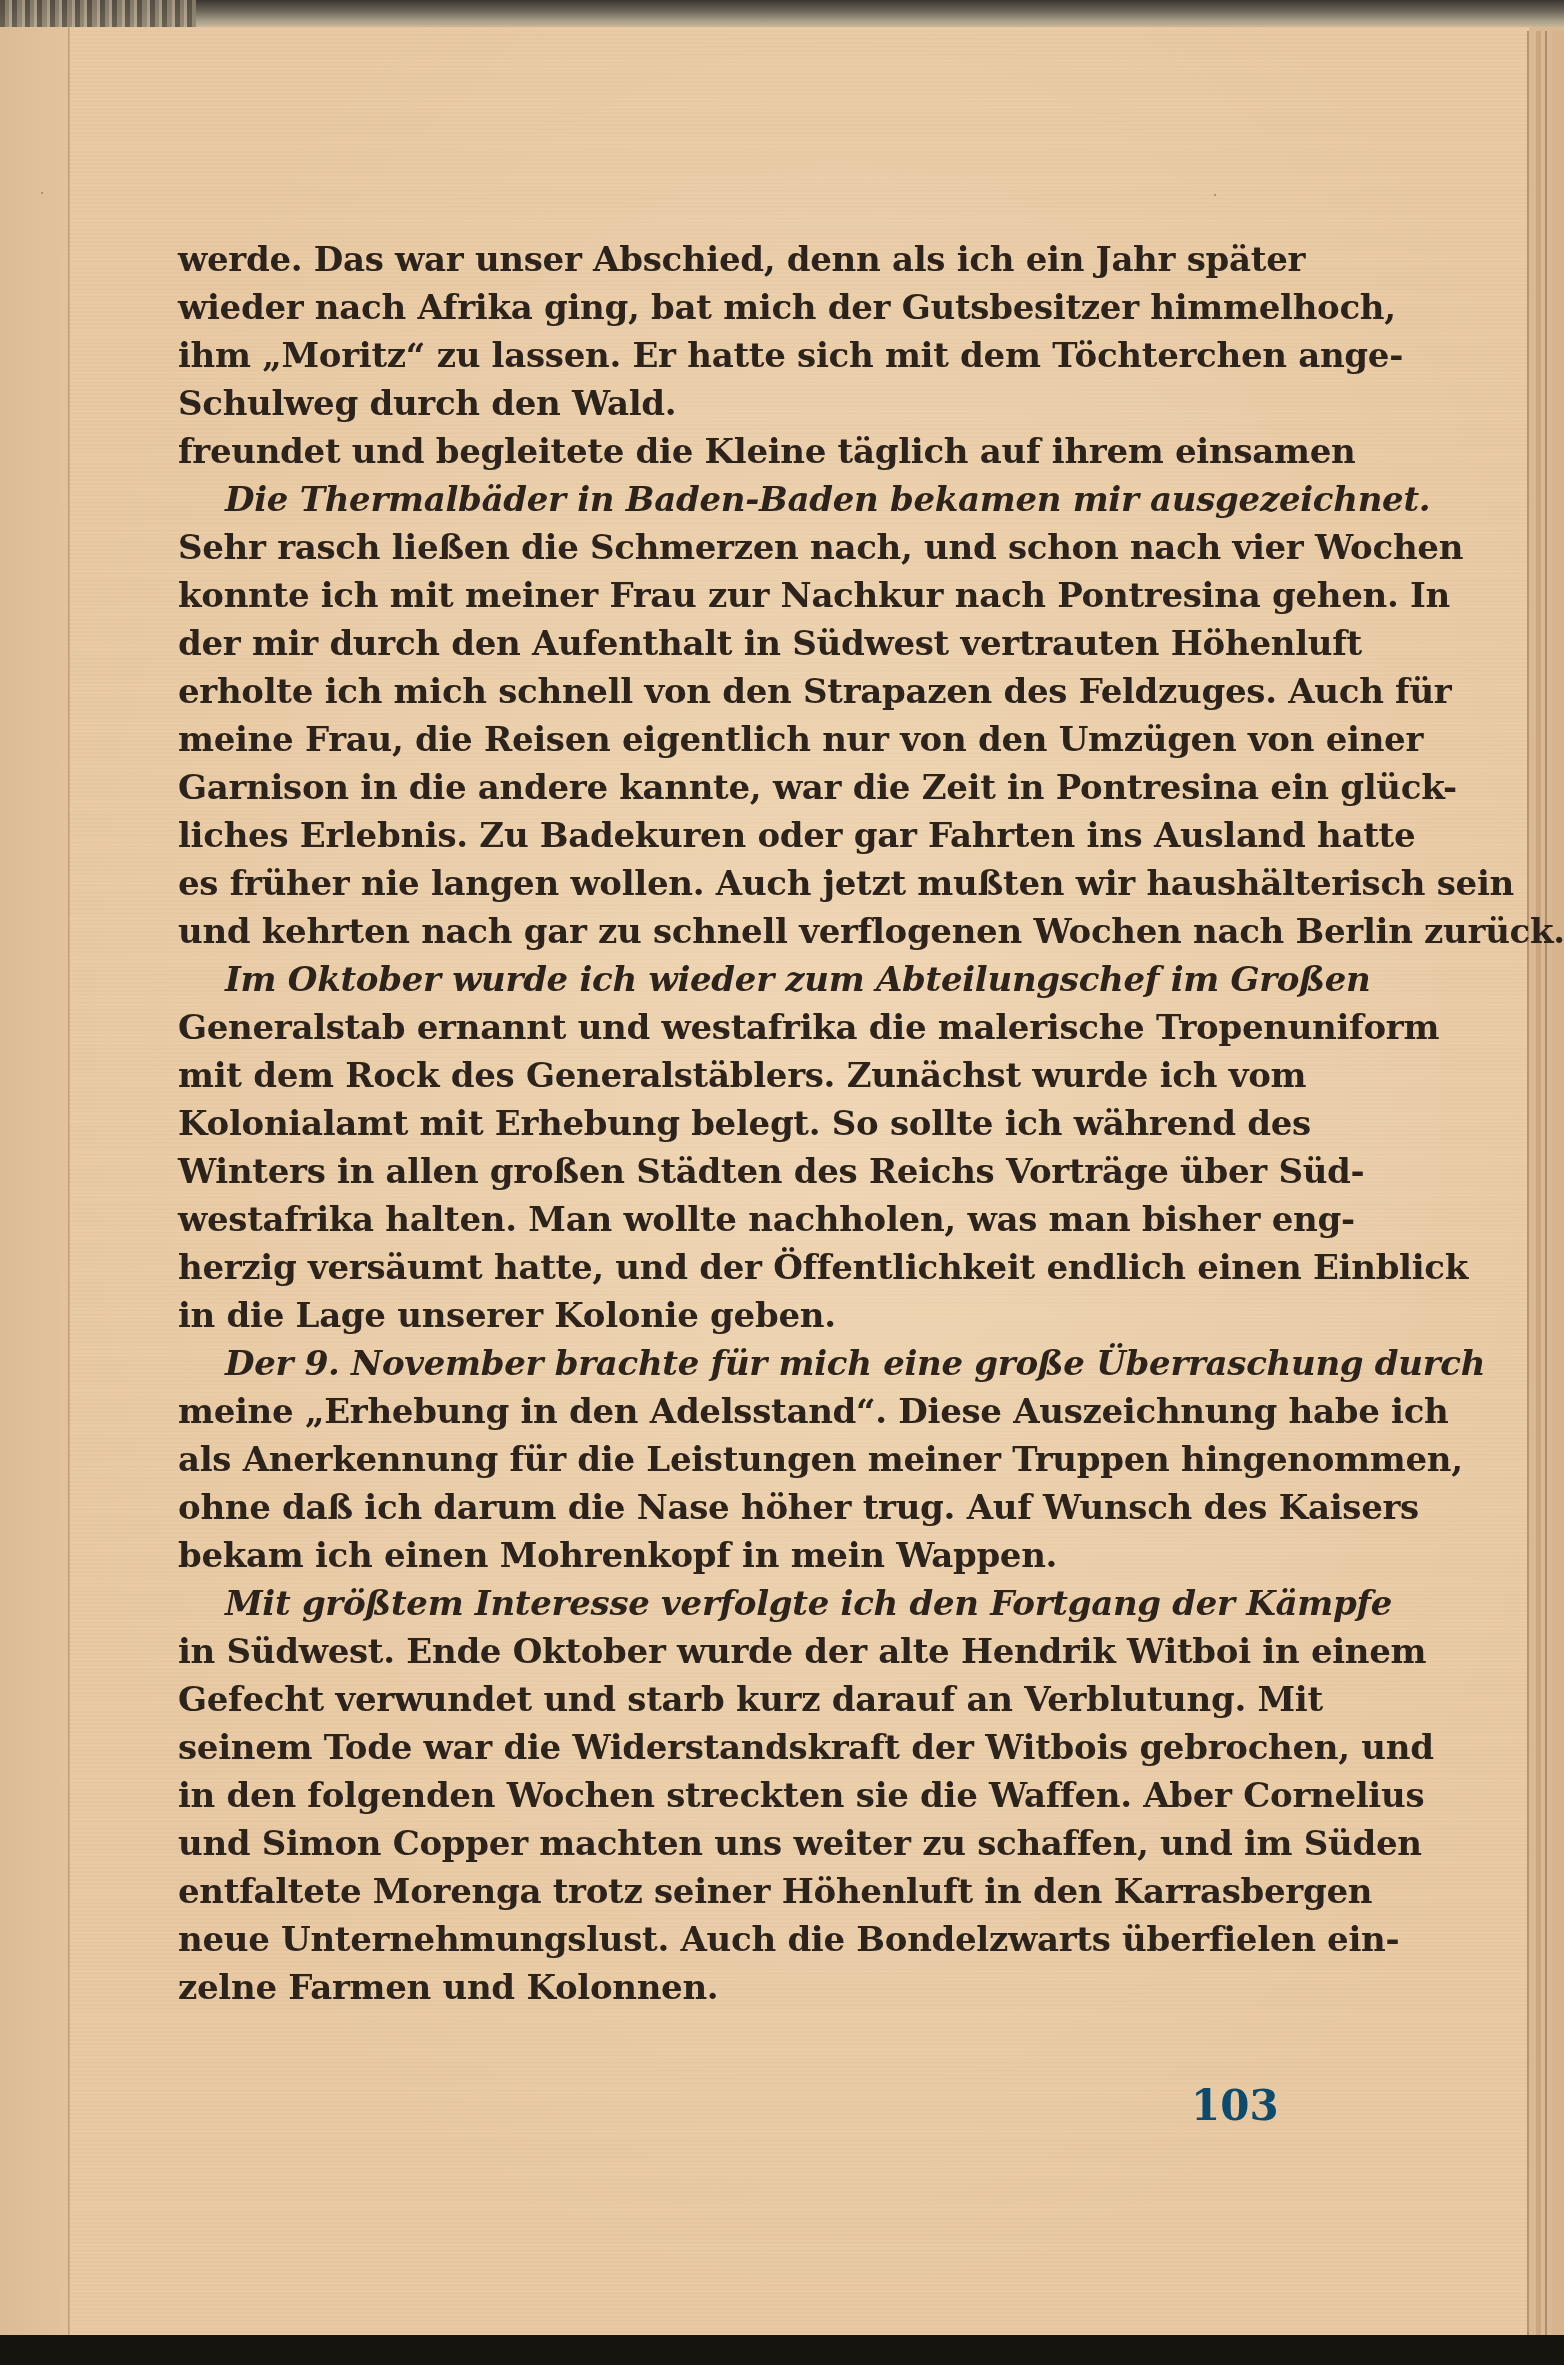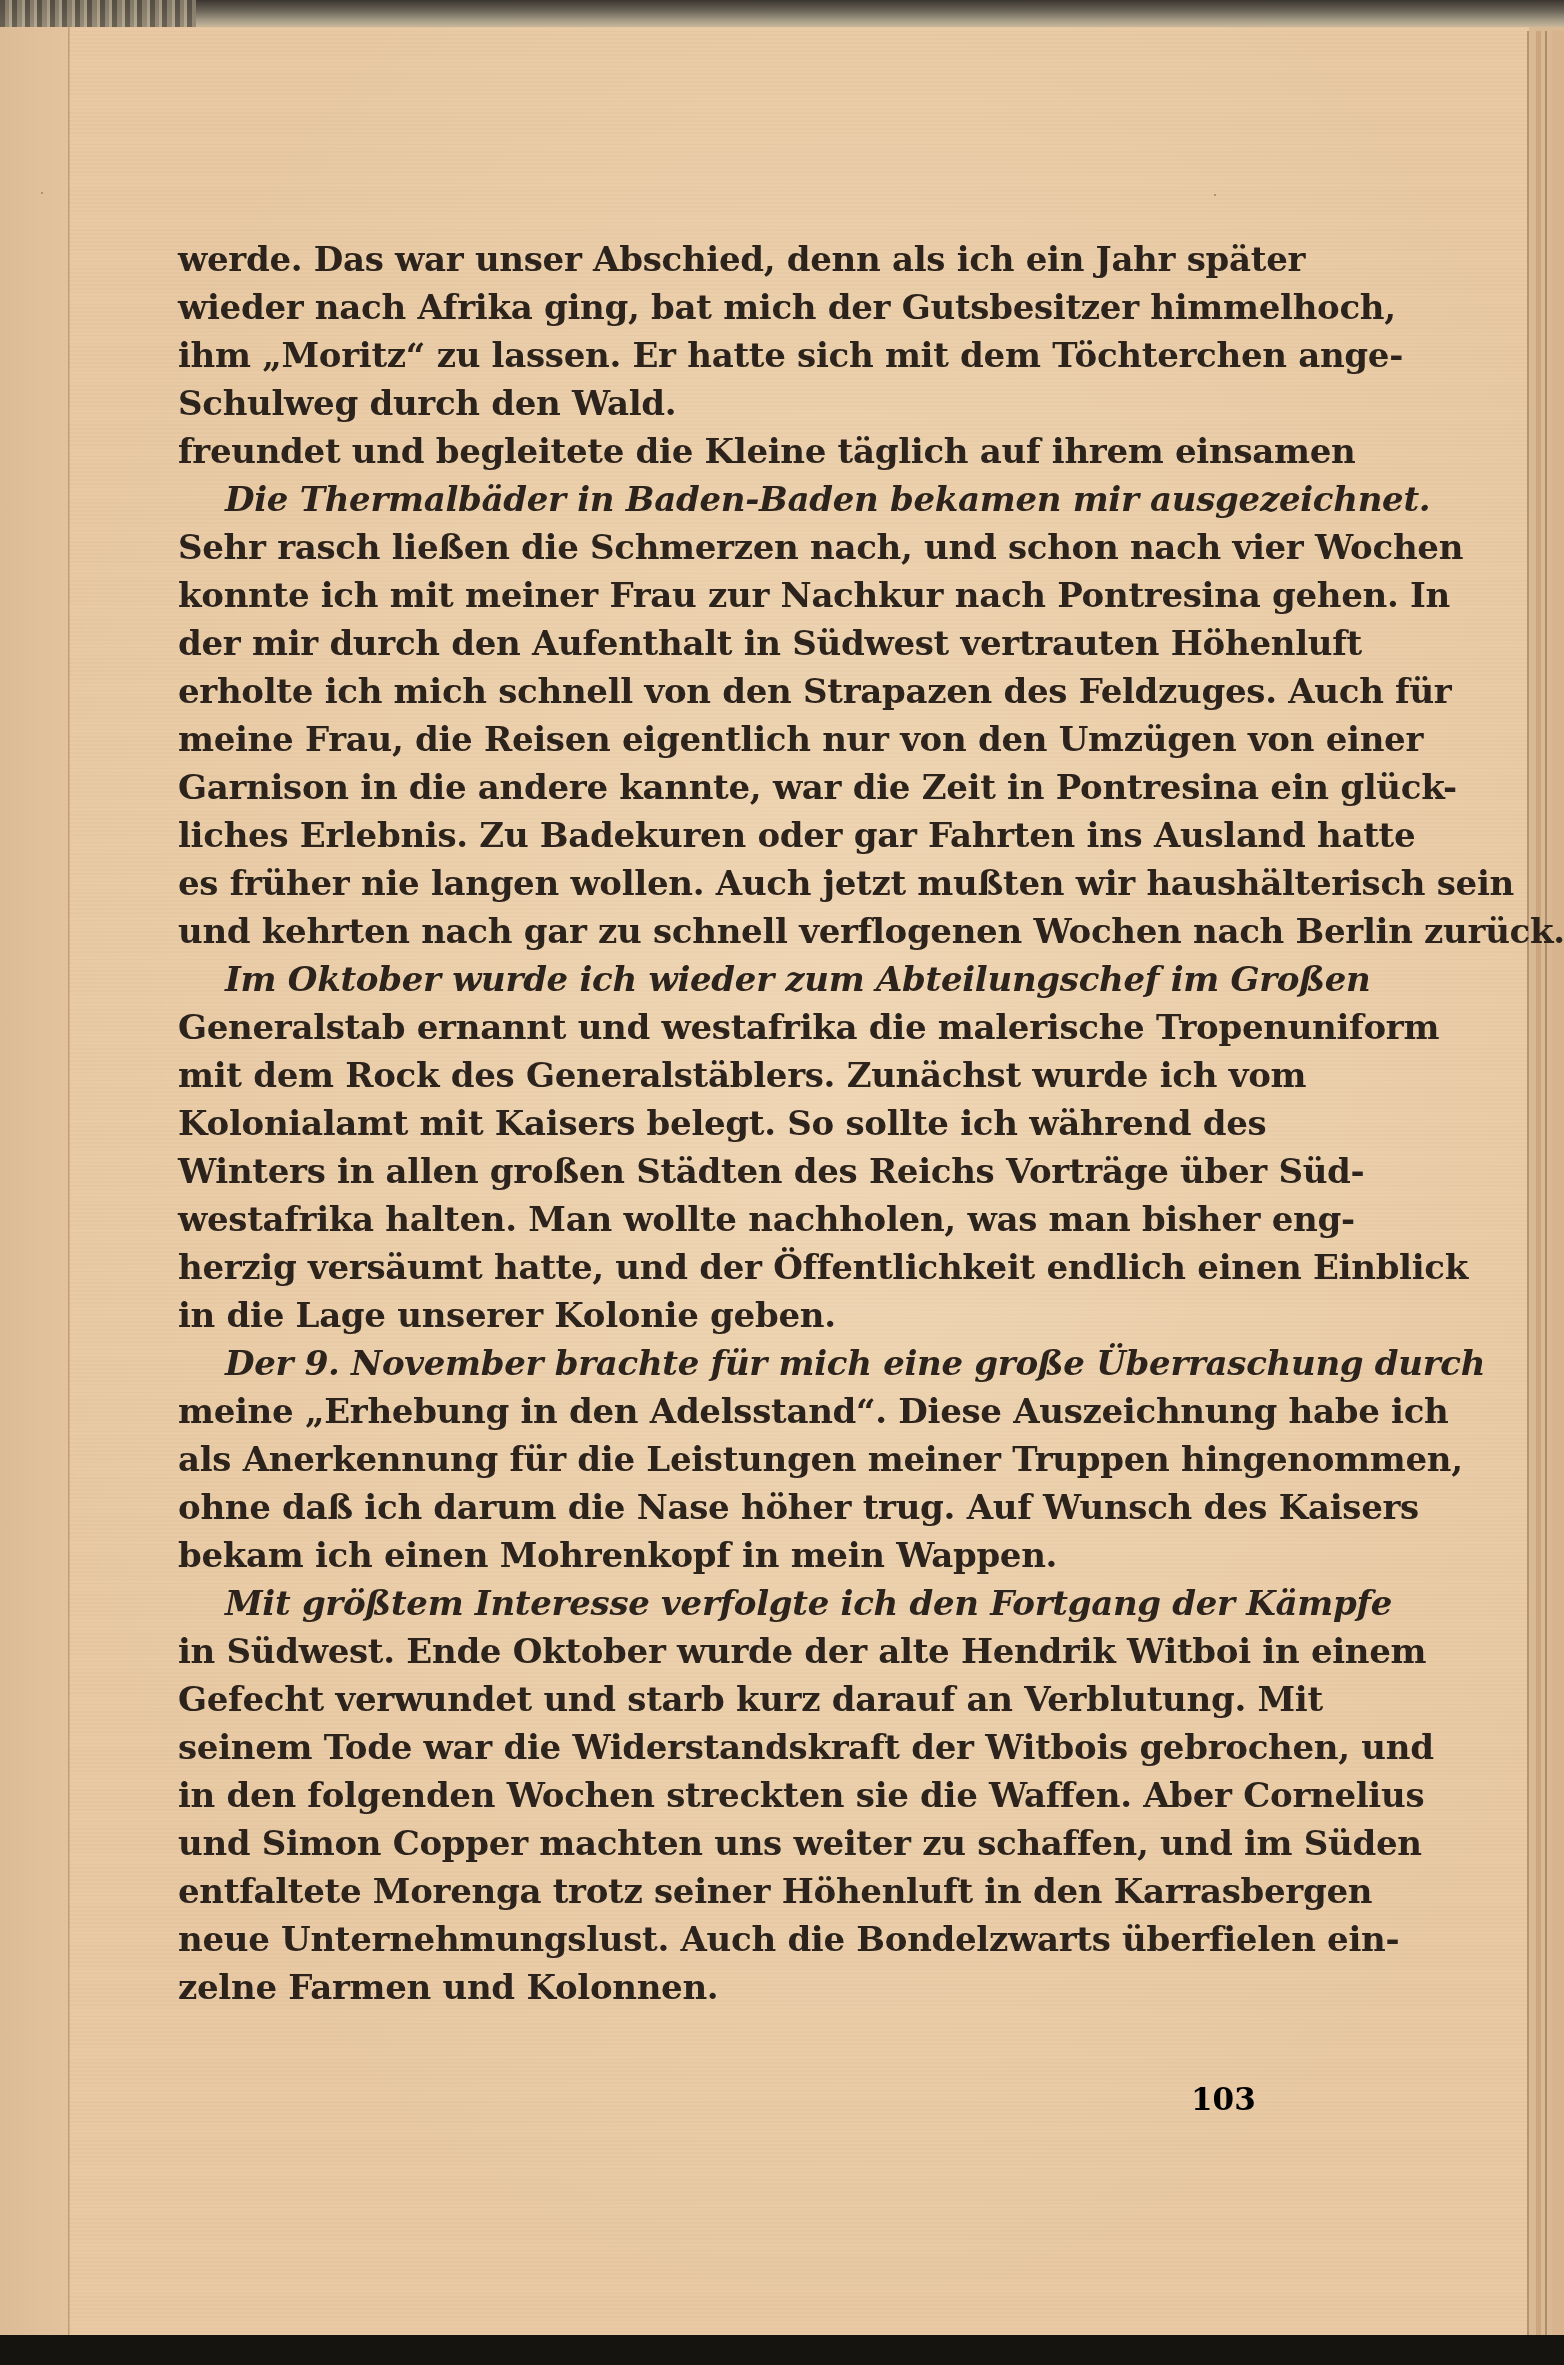--- a/index.html
+++ b/index.html
@@ -57,21 +57,21 @@
   }
   .line {
     display: block; height: 48px; white-space: nowrap;
     text-align: justify; text-align-last: justify;
   }
   .line.last { text-align-last: left; }
   .line.indent { padding-left: 47px; font-style: italic; }
   .page-number {
     position: absolute; left: 1191px; top: 2081px;
     font-family: "DejaVu Serif", serif; font-weight: bold;
-    font-size: 31px; color: #000000;
+    font-size: 42px; color: #0c4a6e;
   }
   .speck { position: absolute; width: 2.3px; height: 2.3px; border-radius: 50%; background: #6b5440; opacity: .6; }
 </style>
 </head>
 <body>
 
 <div class="binding-top"></div>
 <div class="binding-top-left"></div>
 <div class="page"></div>
 <div class="gutter-shade"></div>
@@ -97,21 +97,21 @@
     <span class="line">der mir durch den Aufenthalt in Südwest vertrauten Höhenluft</span>
     <span class="line">erholte ich mich schnell von den Strapazen des Feldzuges. Auch für</span>
     <span class="line">meine Frau, die Reisen eigentlich nur von den Umzügen von einer</span>
     <span class="line">Garnison in die andere kannte, war die Zeit in Pontresina ein glück-</span>
     <span class="line">liches Erlebnis. Zu Badekuren oder gar Fahrten ins Ausland hatte</span>
     <span class="line">es früher nie langen wollen. Auch jetzt mußten wir haushälterisch sein</span>
     <span class="line">und kehrten nach gar zu schnell verflogenen Wochen nach Berlin zurück.</span>
     <span class="line indent">Im Oktober wurde ich wieder zum Abteilungschef im Großen</span>
     <span class="line">Generalstab ernannt und westafrika die malerische Tropenuniform</span>
     <span class="line">mit dem Rock des Generalstäblers. Zunächst wurde ich vom</span>
-    <span class="line">Kolonialamt mit Kaisers belegt. So sollte ich während des</span>
+    <span class="line">Kolonialamt mit Erhebung belegt. So sollte ich während des</span>
     <span class="line">Winters in allen großen Städten des Reichs Vorträge über Süd-</span>
     <span class="line">westafrika halten. Man wollte nachholen, was man bisher eng-</span>
     <span class="line">herzig versäumt hatte, und der Öffentlichkeit endlich einen Einblick</span>
     <span class="line last">in die Lage unserer Kolonie geben.</span>
     <span class="line indent">Der 9. November brachte für mich eine große Überraschung durch</span>
     <span class="line">meine „Erhebung in den Adelsstand“. Diese Auszeichnung habe ich</span>
     <span class="line">als Anerkennung für die Leistungen meiner Truppen hingenommen,</span>
     <span class="line">ohne daß ich darum die Nase höher trug. Auf Wunsch des Kaisers</span>
     <span class="line last">bekam ich einen Mohrenkopf in mein Wappen.</span>
     <span class="line indent">Mit größtem Interesse verfolgte ich den Fortgang der Kämpfe</span>

